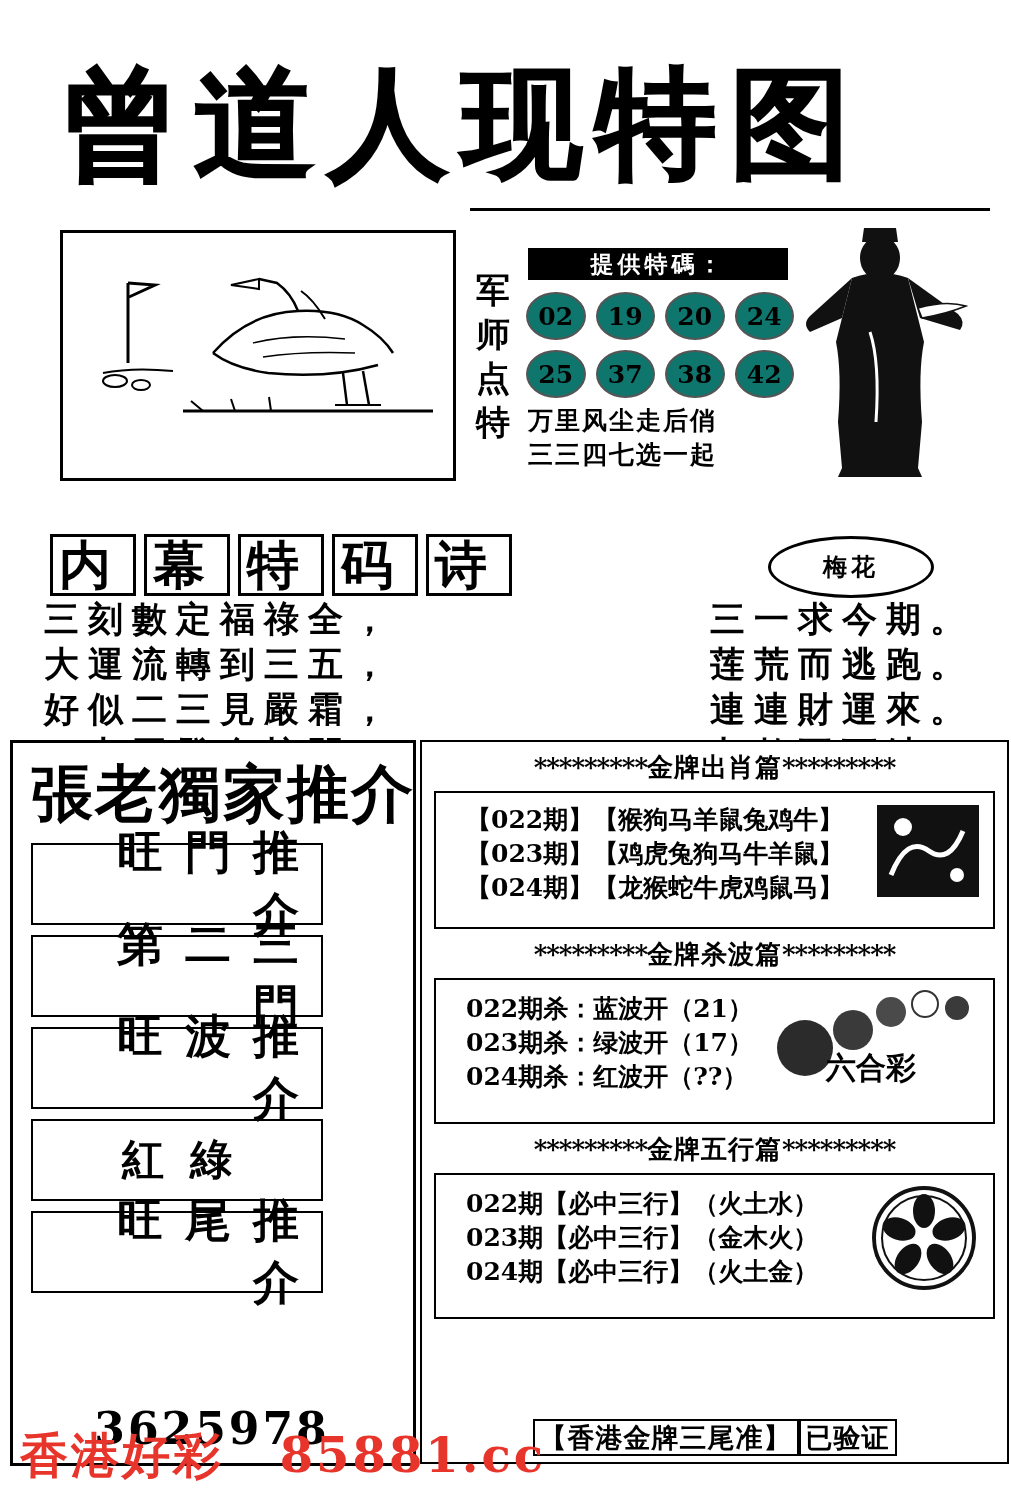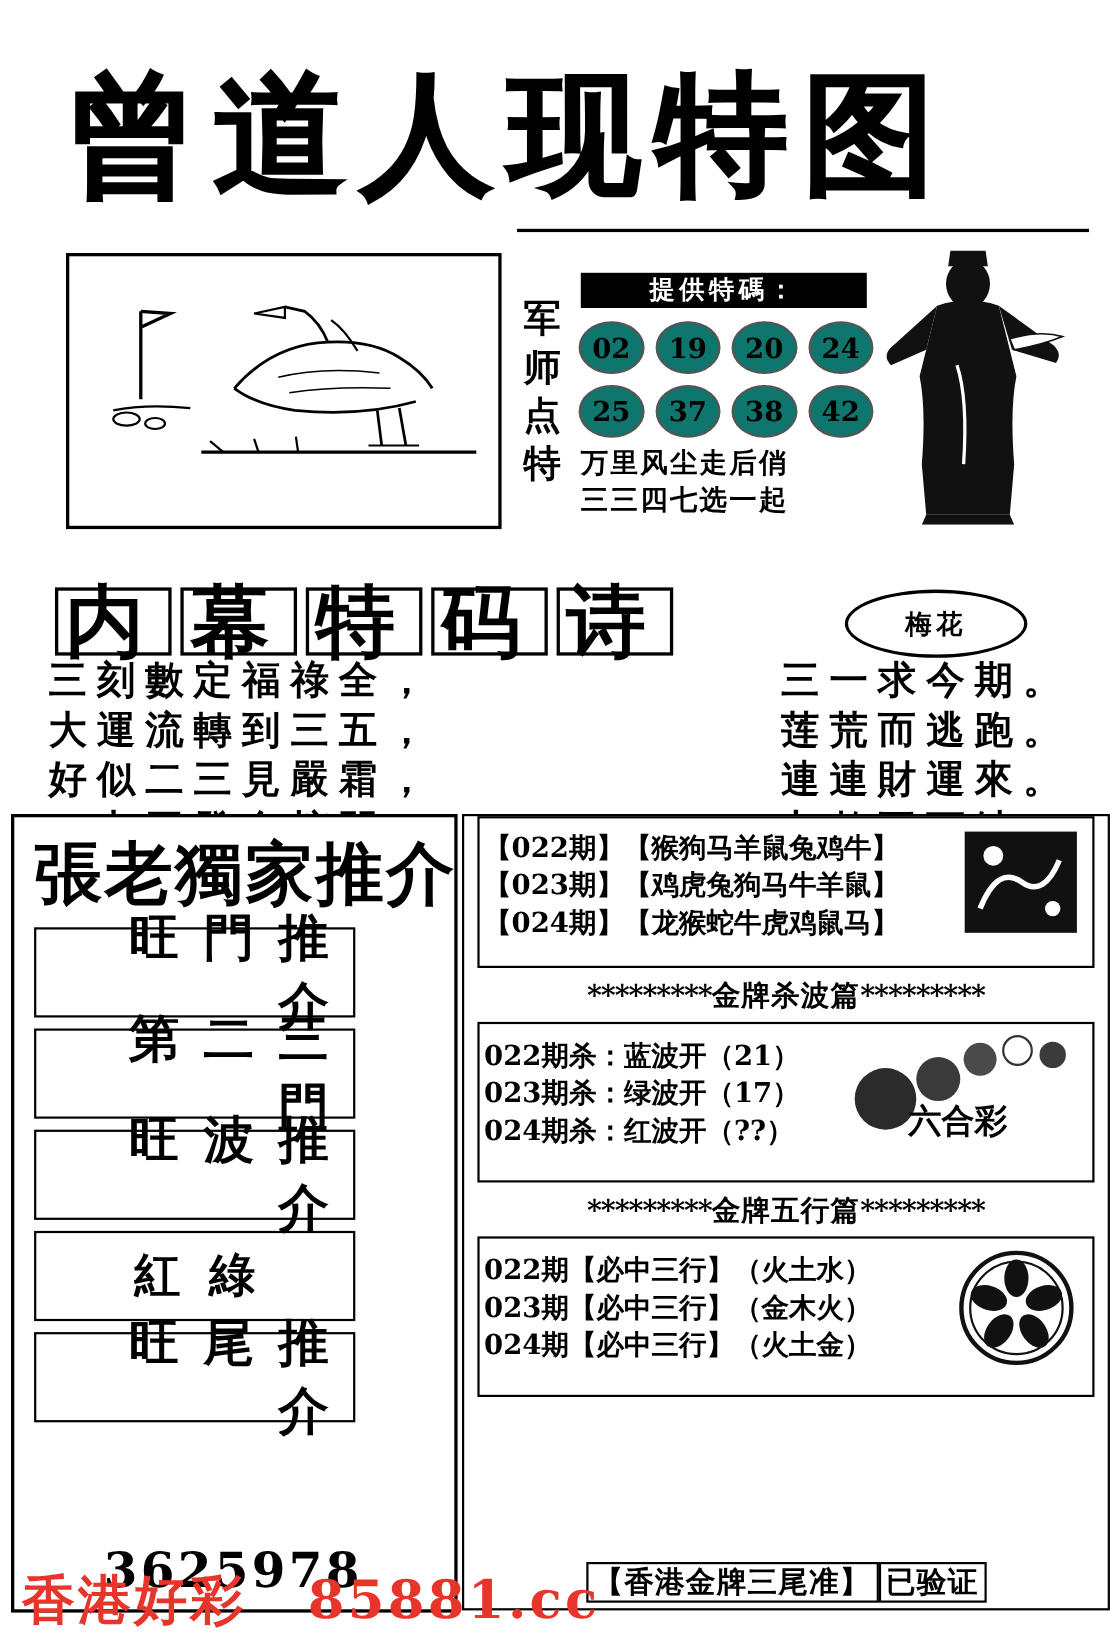--- a/index.html
+++ b/index.html
@@ -63,21 +63,21 @@
     font-family:"DejaVu Serif","Liberation Serif",serif;
     font-weight:bold;font-size:25px;line-height:34px;letter-spacing:2px;color:#000;
   }
 
   .figure{position:absolute;left:790px;top:222px;width:180px;height:255px;}
 
   
   .poem-title{
     position:absolute;left:50px;top:534px;width:640px;height:62px;
     font-family:"DejaVu Serif","Liberation Serif",serif;
-    font-weight:bold;font-size:72px;letter-spacing:16px;color:#000;
+    font-weight:bold;font-size:52px;letter-spacing:16px;color:#000;
     line-height:62px;white-space:nowrap;
   }
   .poem-title .cell{
     display:inline-block;border:3px solid #000;padding:0 6px;margin-right:8px;line-height:56px;
   }
   .seal{
     position:absolute;left:768px;top:536px;width:160px;height:56px;
     border:3px solid #000;border-radius:50%;
     display:flex;align-items:center;justify-content:center;
     font-family:"DejaVu Serif","Liberation Serif",serif;font-size:24px;font-weight:bold;
@@ -129,21 +129,21 @@
     margin:8px 0 6px 0;white-space:nowrap;
   }
   .rp-head .stars{letter-spacing:-1px;}
   .rp-box{
     margin:0 12px 8px 12px;border:2px solid #000;position:relative;
     min-height:70px;
   }
   .rp-line{
     font-family:"DejaVu Serif","Liberation Serif",serif;
     font-weight:bold;font-size:25px;line-height:34px;color:#000;
-    padding-left:4px;white-space:nowrap;
+    padding-left:30px;white-space:nowrap;
   }
   .rp-line .br{font-weight:bold;}
   .box1{height:124px;padding-top:10px;}
   .box2{height:130px;padding-top:12px;}
   .box3{height:130px;padding-top:12px;}
   .emblem-snake{position:absolute;right:10px;top:8px;width:110px;height:100px;}
   .emblem-balls{position:absolute;right:8px;top:6px;width:210px;height:110px;}
   .emblem-flower{position:absolute;right:14px;top:8px;width:110px;height:110px;}
   .rp-footer{
     position:absolute;left:0;bottom:6px;width:100%;
@@ -261,20 +261,23 @@
       <div class="lp-row">第二三門</div>
       <div class="lp-row">旺波推介</div>
       <div class="lp-row small">紅綠</div>
       <div class="lp-row">旺尾推介</div>
     </div>
     <div class="lp-code">3625978</div>
   </div>
 
   <div class="right-panel">
 
+    <div class="rp-head">
+      <span class="stars">*********</span><span>金牌出肖篇</span><span class="stars">*********</span>
+    </div>
     <div class="rp-box box1">
       <svg class="emblem-snake" viewBox="0 0 110 100">
         <rect x="4" y="4" width="102" height="92" fill="#111"></rect>
         <path d="M18 74 Q34 34 56 50 Q76 64 90 30" stroke="#fff" stroke-width="5" fill="none"></path>
         <circle cx="30" cy="26" r="9" fill="#fff"></circle>
         <circle cx="84" cy="74" r="7" fill="#fff"></circle>
       </svg>
       <div class="rp-line">
         <span class="br">【022期】</span><span>【猴狗马羊鼠兔鸡牛】</span>
       </div>

